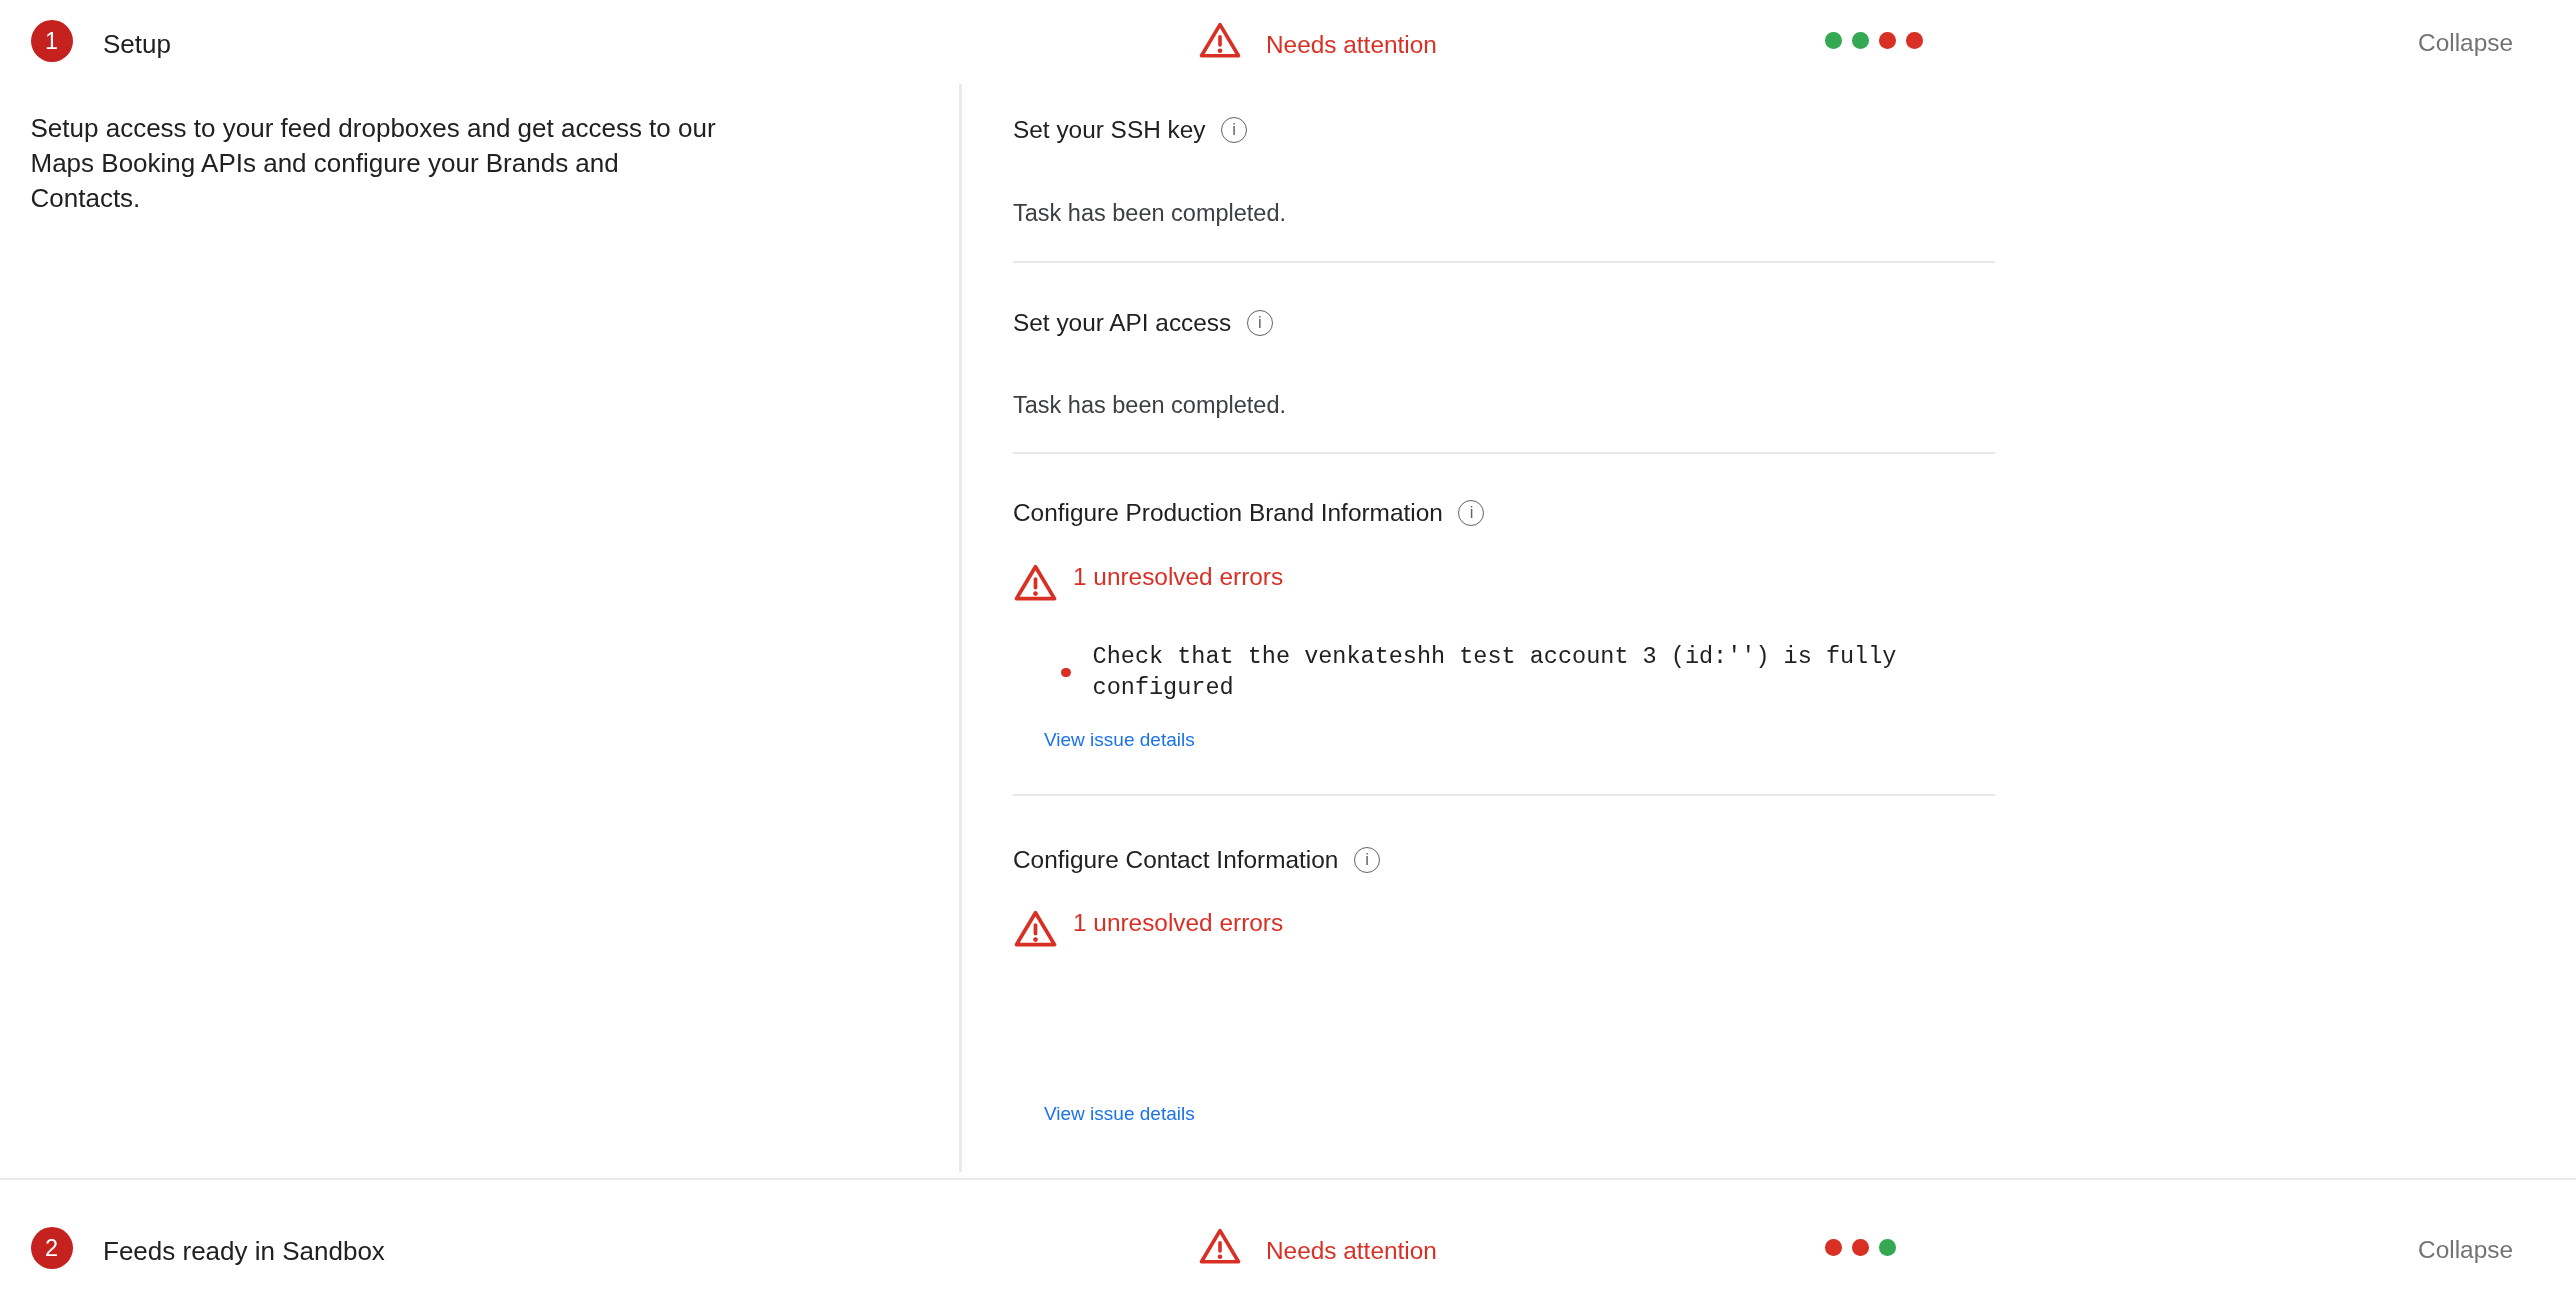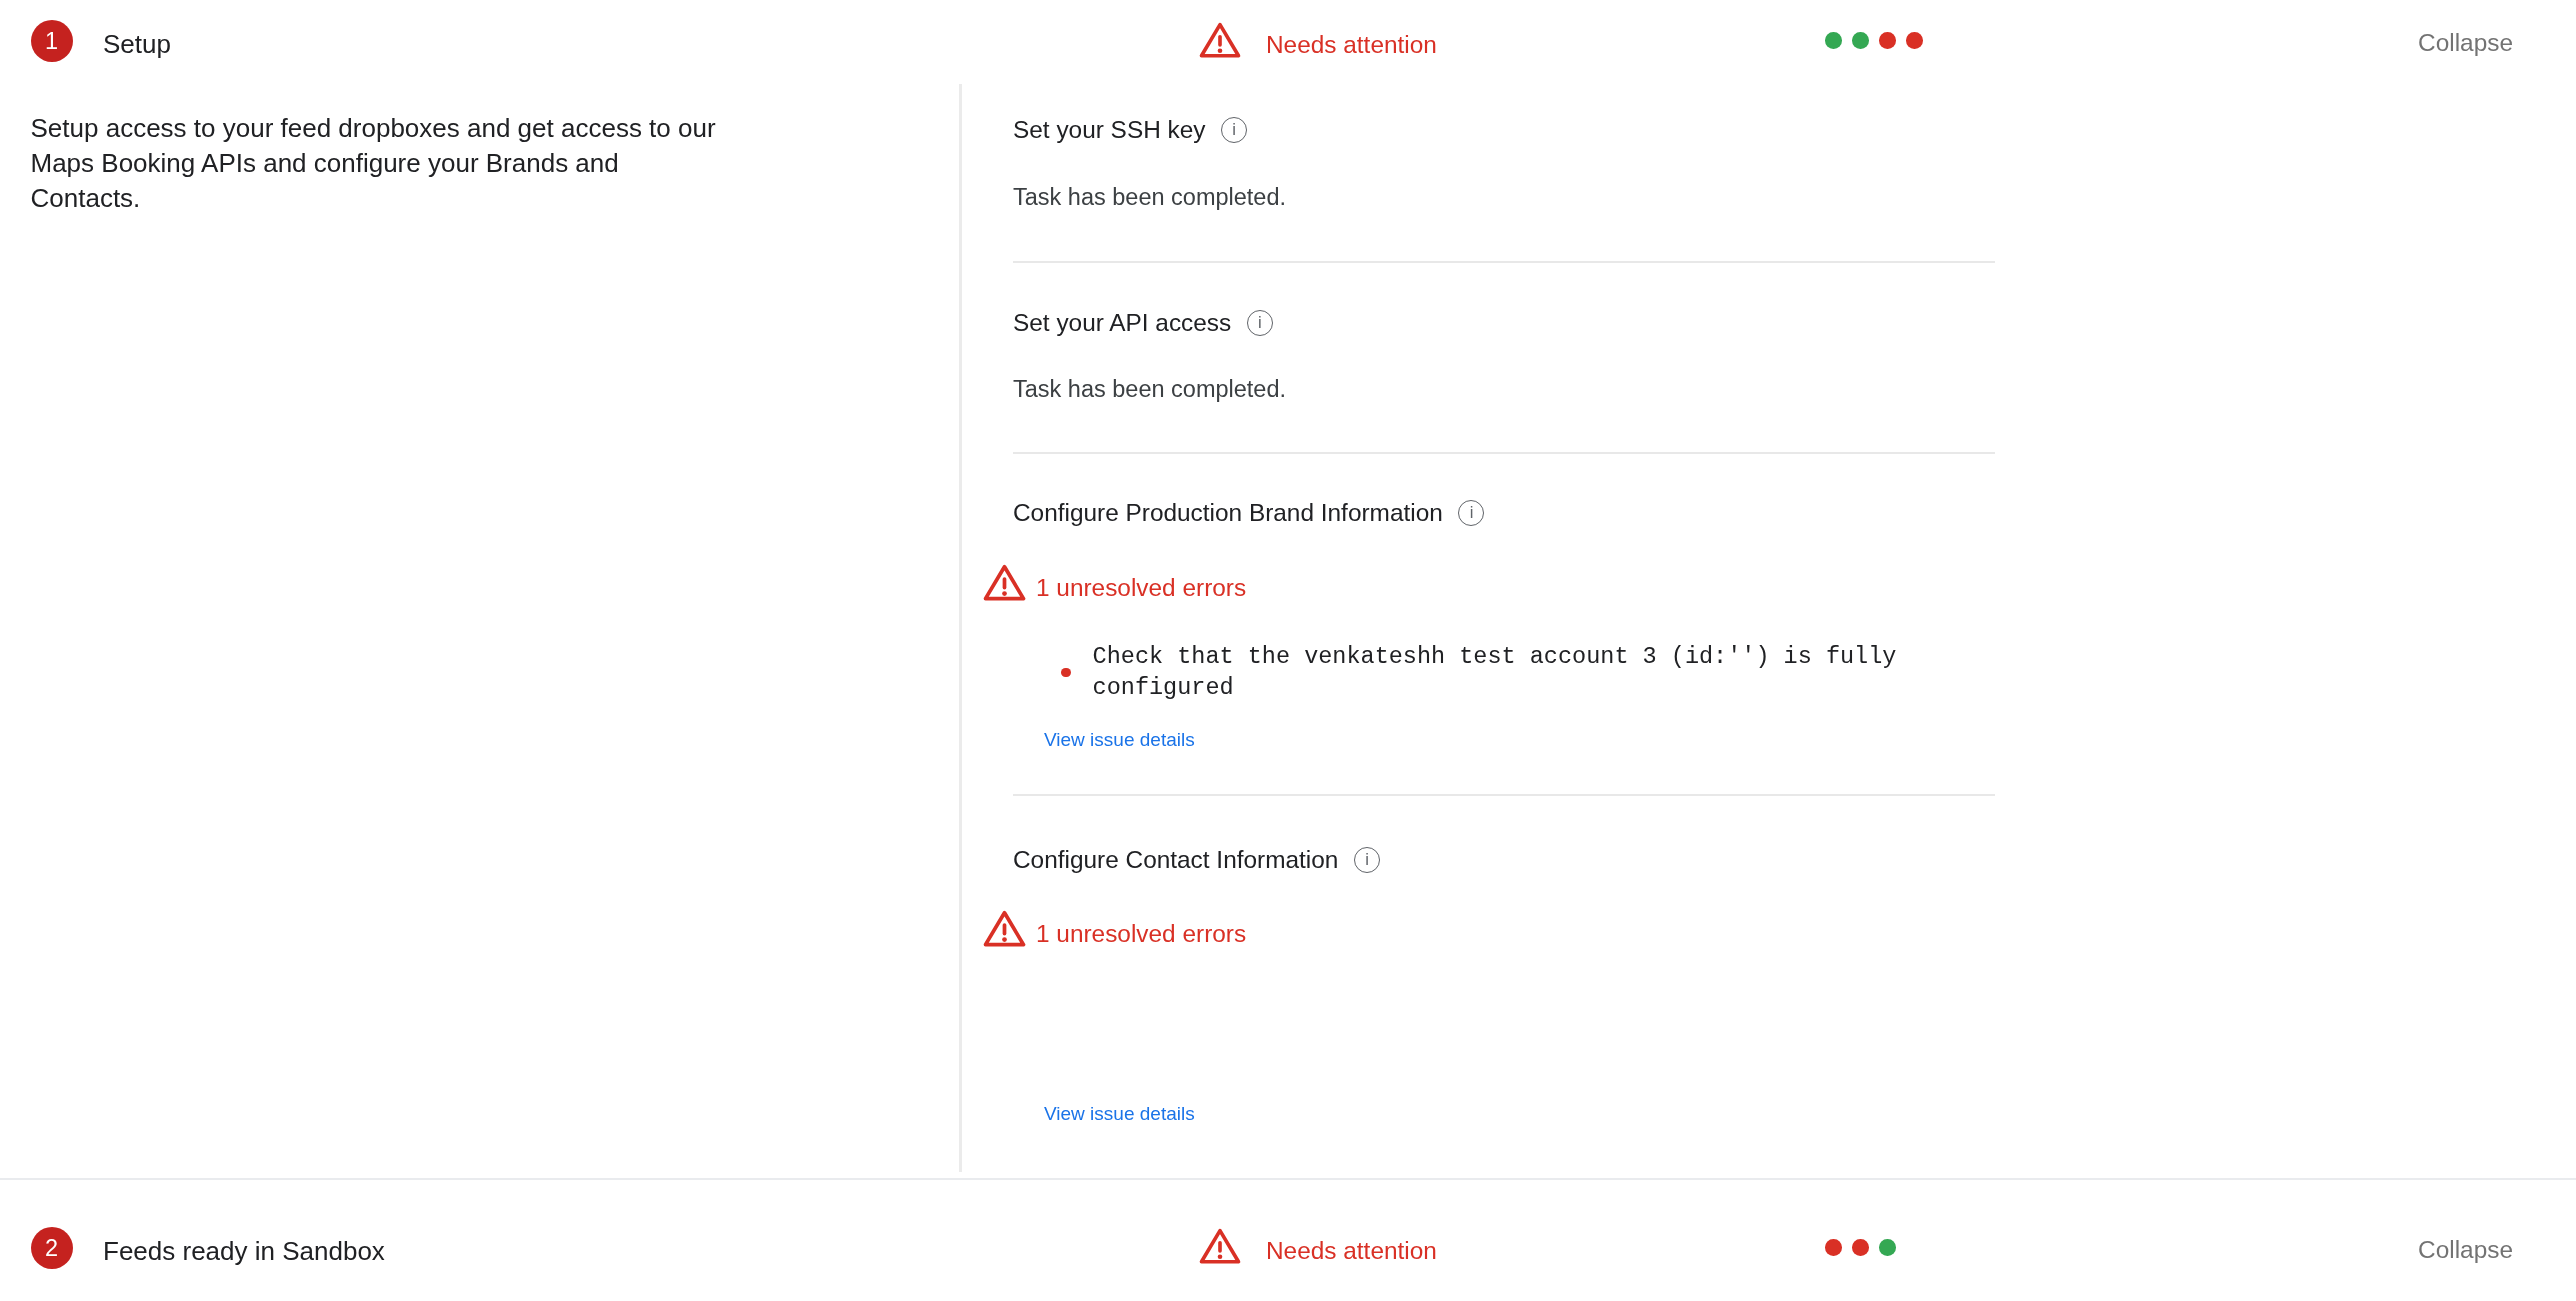--- a/index.html
+++ b/index.html
@@ -45,24 +45,24 @@
   .section-separator { position:absolute; left:0; top:1178px; width:2576px; height:1.7px; background:#e9ebee; }
 
   
   .task-title { position:absolute; left:1013px; display:flex; align-items:center; gap:15.7px;
                 font-size:24.4px; font-weight:500; color:#202124; }
   .tt-1 { top:116px; } .tt-2 { top:309px; } .tt-3 { top:499px; } .tt-4 { top:846px; }
   .info-icon { width:26px; height:26px; border:1.7px solid #5f6368; border-radius:50%;
                color:#5f6368; font-size:16.6px; font-weight:500; line-height:1;
                display:inline-flex; align-items:center; justify-content:center; cursor:pointer;
                font-style:normal; }
-  .task-body { position:absolute; left:1013px; font-size:23.5px; color:#3c4043; }
+  .task-body { position:absolute; left:1013px; font-size:23.5px; color:#3c4043;margin-top:16px; }
   .tb-1 { top:184px; } .tb-2 { top:376px; }
 
-  .error-row { position:absolute; left:982px; display:flex; align-items:flex-end; gap:9px; }
+  .error-row { position:absolute; left:1013px; display:flex; align-items:flex-start; gap:15px; }
   .er-3 { top:563px; } .er-4 { top:909px; }
   .error-text { font-size:24.4px; color:#d93025; }
 
   .bullet-row { position:absolute; left:1061px; display:flex; align-items:center; gap:22px; }
   .br-3 { top:642px;font-family:Liberation Mono, monospace; } .br-4 { top:987px; }
   .bullet-dot { width:9.6px; height:9.6px; border-radius:50%; background:#d93025; flex:0 0 auto; }
   .bullet-text { font-size:23.5px; line-height:30.5px; color:#202124; white-space:pre-line; max-width:924px; }
 
   .issue-link { position:absolute; left:1044px; font-size:19px; font-weight:500;
                 color:#1a73e8; cursor:pointer; text-decoration:none; }

